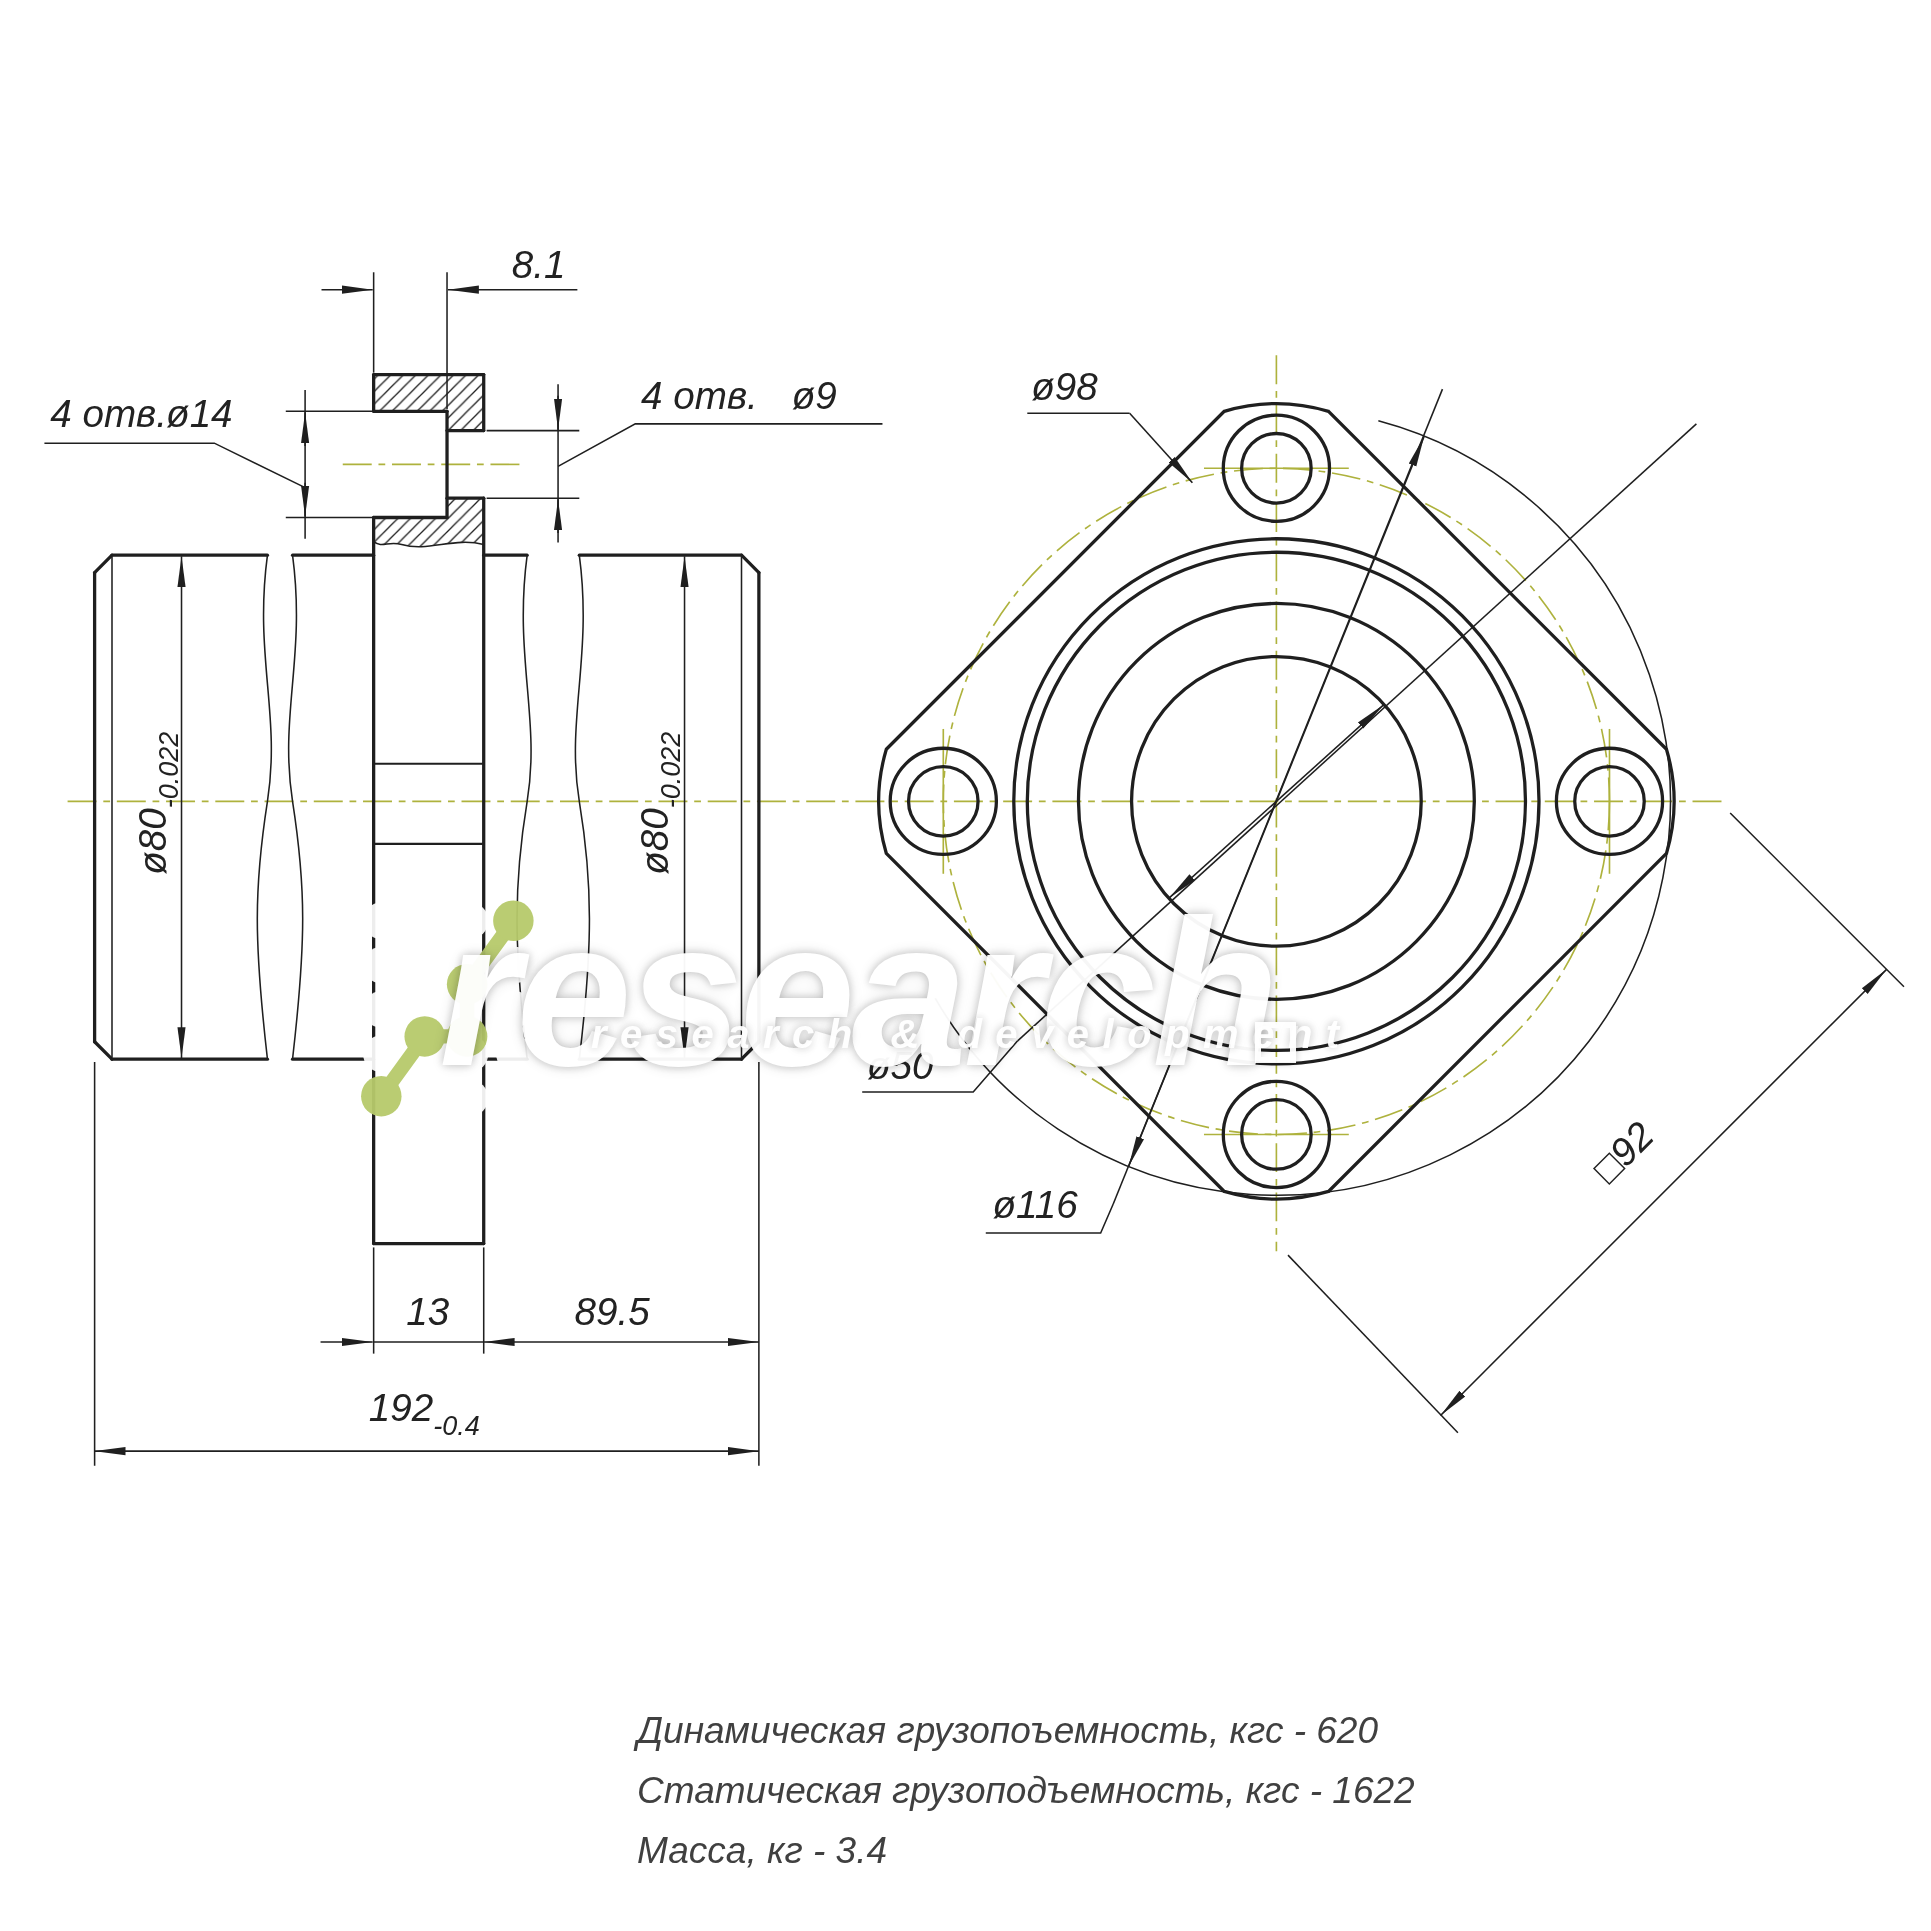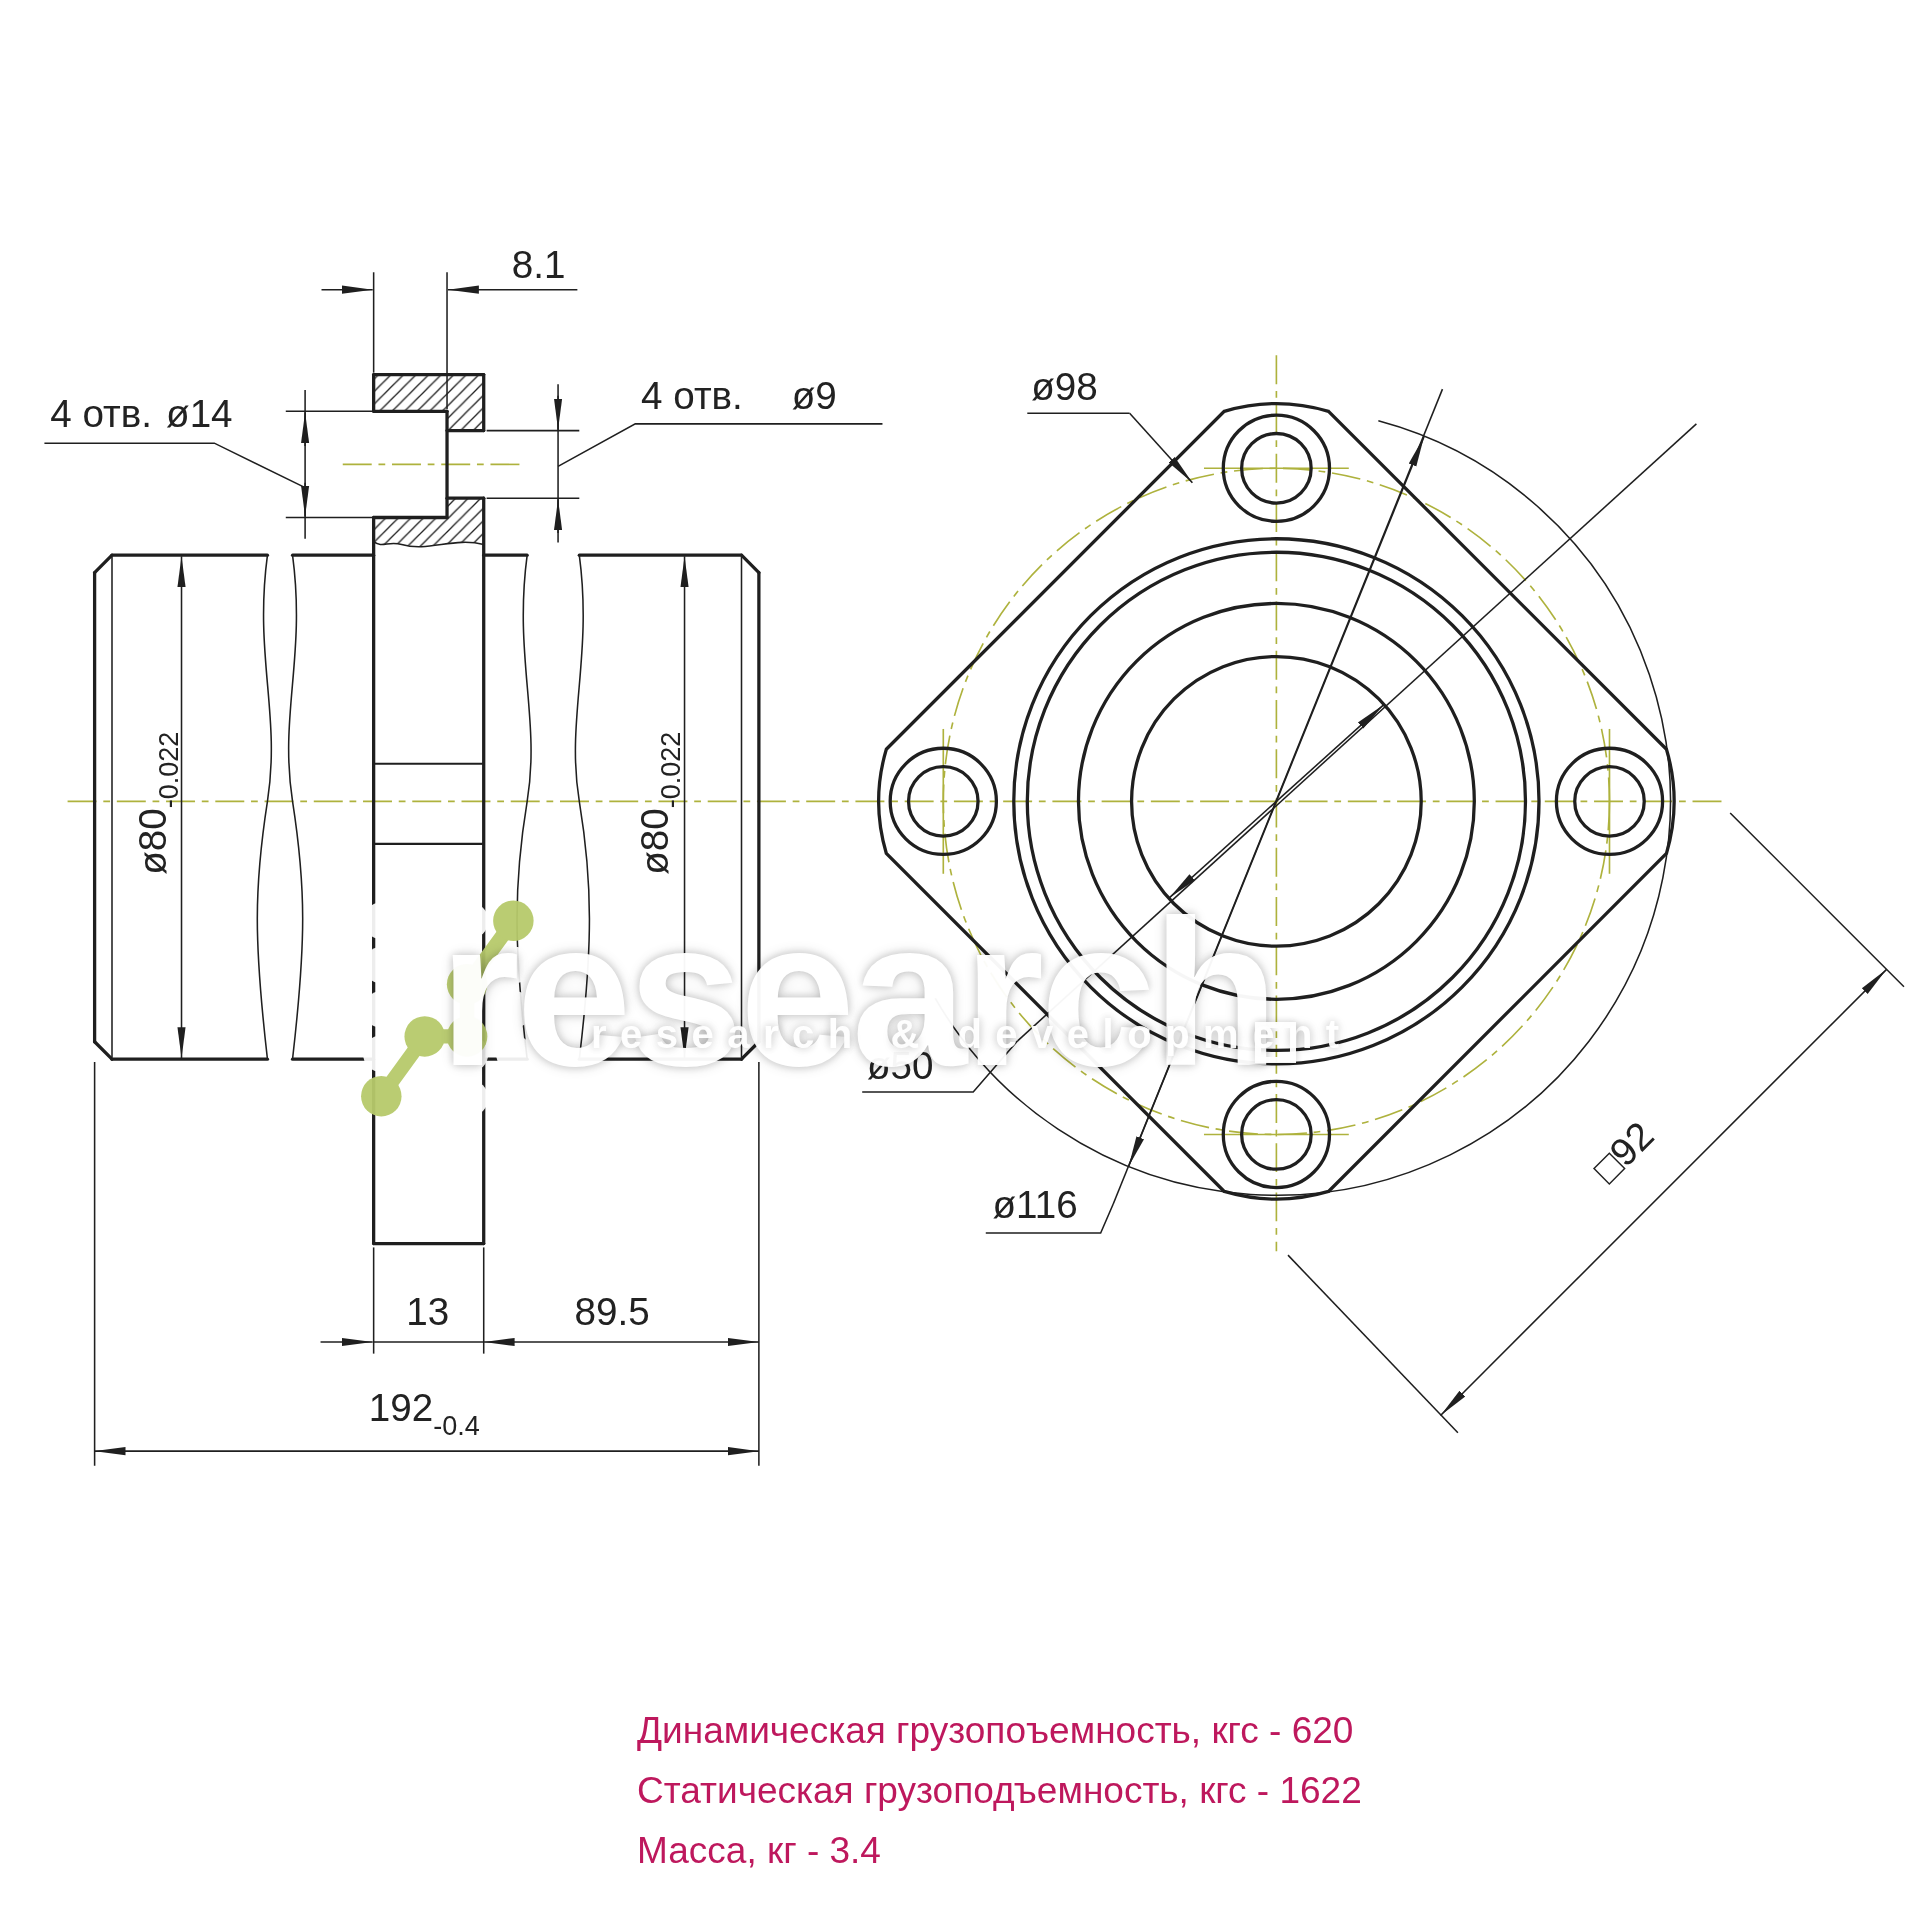--- a/index.html
+++ b/index.html
@@ -1,34 +1,34 @@
 <!DOCTYPE html>
 <html><head>
 <meta charset="utf-8">
 <style>
   html,body{margin:0;padding:0;background:#ffffff;}
   #stage{position:relative;width:1931px;height:1931px;background:#fff;overflow:hidden;
-         font-family:"Liberation Sans", sans-serif;}
+         font-family:"Liberation Sans", sans-serif;font-style:italic;}
   svg{position:absolute;left:0;top:0;}
   .thick{stroke:#1f1f1f;stroke-width:3.4;fill:none;stroke-linecap:round;}
   .med{stroke:#1f1f1f;stroke-width:2.2;fill:none;}
   .thin{stroke:#1f1f1f;stroke-width:1.6;fill:none;}
   .olive{stroke:#aeb23d;stroke-width:1.7;fill:none;}
   .dash{stroke-dasharray:30 7 7 7;}
   .dimtxt{font-family:"Liberation Sans",sans-serif;font-size:40px;fill:#222;}
   .dimsub{font-family:"Liberation Sans",sans-serif;font-size:28px;fill:#222;}
   .hatchfill{fill:url(#hatch);stroke:none;}
   
   .wm{position:absolute;color:#ffffff;font-weight:bold;
       text-shadow:0 0 8.7px rgba(0,0,0,0.22),0 0 17.4px rgba(0,0,0,0.12);}
   .wm-brand{left:439px;top:874px;font-size:208px;letter-spacing:-3.9px;opacity:0.96;}
   .wm-tag{left:591px;top:1012px;font-size:40px;letter-spacing:13.5px;opacity:0.95;}
   .wm-mark{position:absolute;left:1255px;top:1022px;width:29px;height:29px;border:6.8px solid #fff;
            box-shadow:0 0 7.7px rgba(0,0,0,0.22);opacity:0.95;}
-  .specs{position:absolute;left:637px;top:1701px;font-size:37px;line-height:60px;color:#be185d;
+  .specs{position:absolute;left:637px;top:1701px;font-size:37px;line-height:60px;color:#404040;
          font-family:"Liberation Sans",sans-serif;}
 </style>
 </head>
 <body>
 
 <div id="stage">
 
 <svg width="1931" height="1931" viewBox="0 0 2000 2000">
   <defs>
     <pattern id="hatch" width="13" height="13" patternUnits="userSpaceOnUse">

